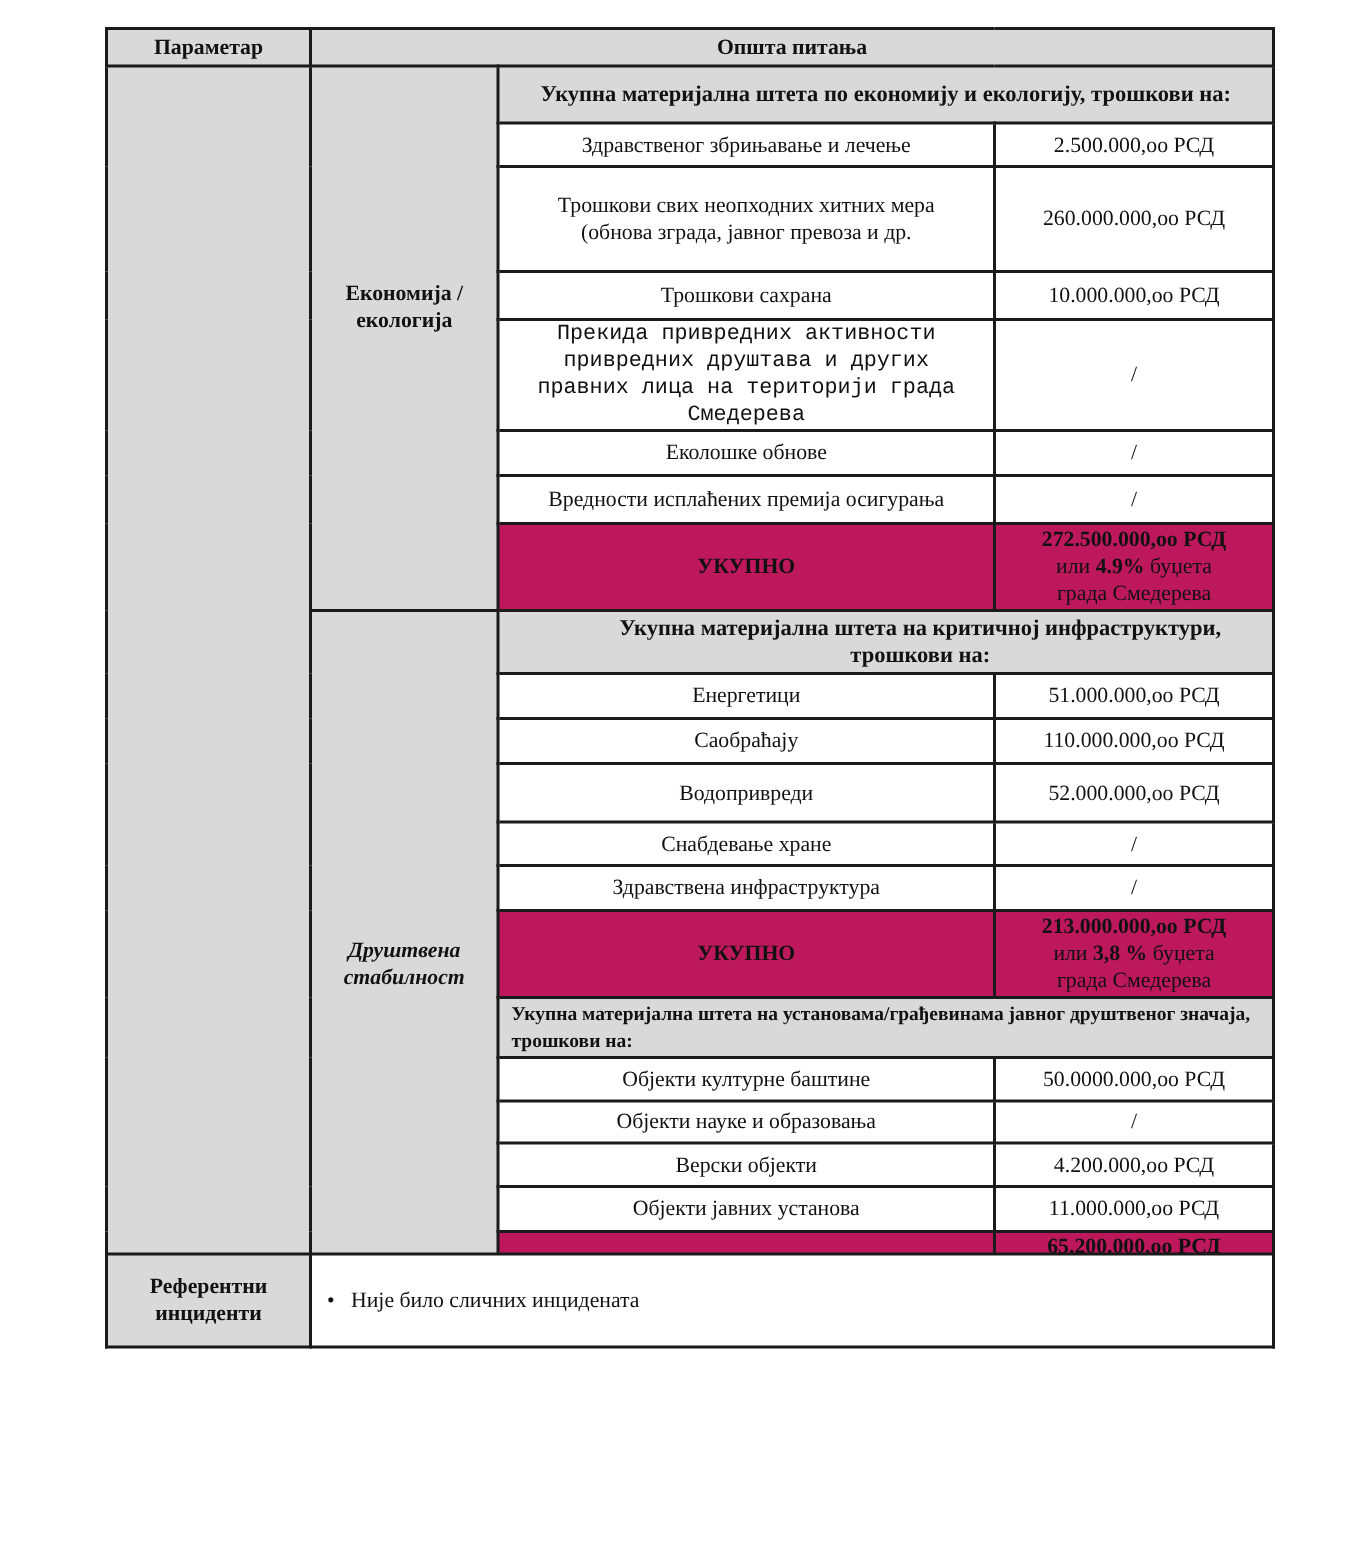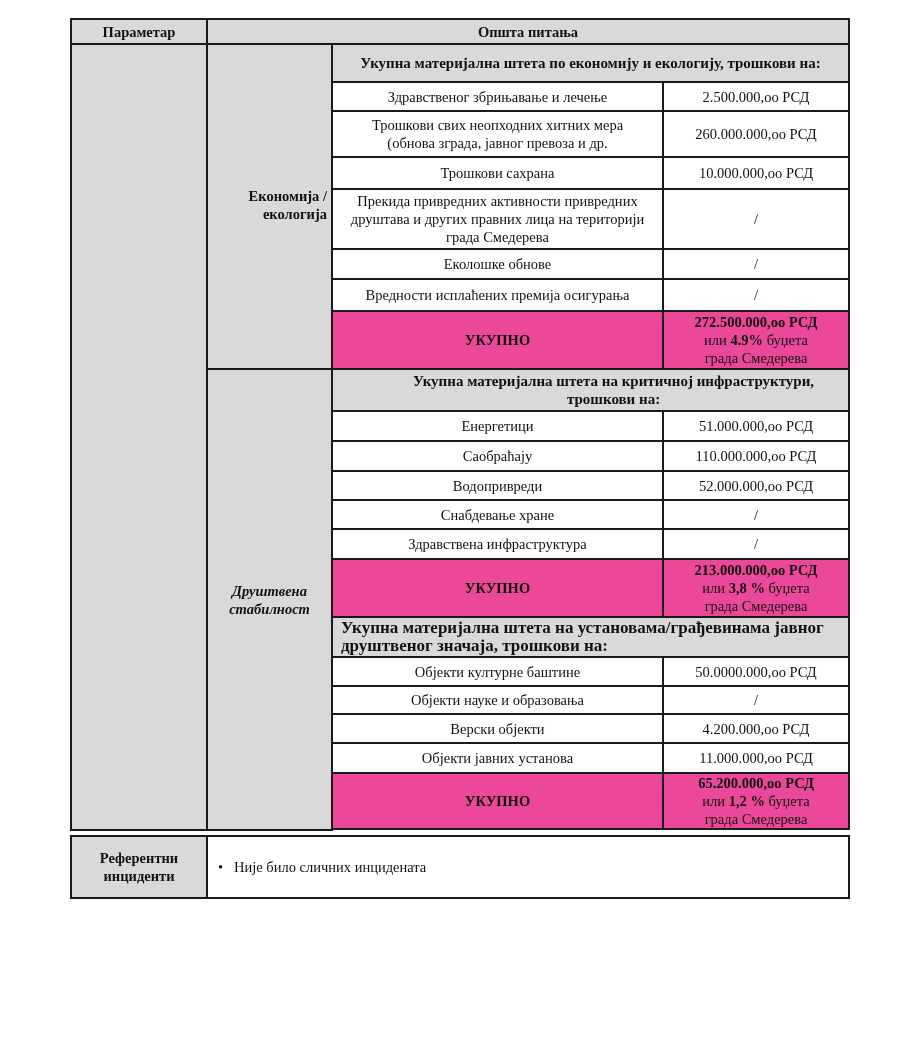--- a/index.html
+++ b/index.html
@@ -3,21 +3,21 @@
 <meta charset="utf-8">
 <style>
   html, body { margin: 0; padding: 0; background: #ffffff; }
   body { width: 900px; height: 1044px; position: relative; overflow: hidden;
          font-family: "Liberation Serif", "DejaVu Serif", serif; color: #111; }
   table.doc { position: absolute; left: 70px; top: 18px; width: 778px;
               border-collapse: collapse; table-layout: fixed; }
   table.doc td { border: 2px solid #1a1a1a; padding: 0 4px; text-align: center;
                  vertical-align: middle; font-size: 14.5px; line-height: 18px; }
   .gray { background: #d9d9d9; }
-  .light { background: #ec4899; }
+  .light { background: #be185d; }
   .white { background: #ffffff; }
   .b { font-weight: bold; }
   .lefty { text-align: left !important; }
   .top { vertical-align: top !important; padding-top: 10px !important; }
   ul.bul { margin: 0; padding: 0 0 0 22px; list-style: none; text-align: justify; }
   ul.bul li { position: relative; }
   ul.bul li::before { content: "\2022"; position: absolute; left: -16px; top: 0; }
 </style>
 </head>
 <body>
@@ -31,37 +31,37 @@
   </colgroup>
   <tbody>
 
     <tr style="height:25px">
       <td class="gray b">Параметар</td>
       <td class="gray b" colspan="3">Општа питања</td>
     </tr>
 
     <tr style="height:38px">
       <td class="gray" rowspan="27"></td>
-      <td class="gray b top" rowspan="8" style="padding-top:142px !important; vertical-align:top;text-align:right;">Економија / екологија</td>
+      <td class="gray b top" rowspan="8" style="padding-top:142px !important; vertical-align:top;">Економија / екологија</td>
       <td class="gray b" colspan="2" style="font-size:15px;margin-top:37px;">Укупна материјална штета по економију и екологију, трошкови на:</td>
     </tr>
     <tr style="height:29px">
       <td class="white">Здравственог збрињавање и лечење</td>
       <td class="white">2.500.000,оо РСД</td>
     </tr>
-    <tr style="height:46px">
+    <tr style="height:70px">
       <td class="white" style="padding:0 22px;">Трошкови свих неопходних хитних мера (обнова зграда, јавног превоза и др.</td>
       <td class="white">260.000.000,оо РСД</td>
     </tr>
     <tr style="height:32px">
       <td class="white">Трошкови сахрана</td>
       <td class="white">10.000.000,оо РСД</td>
     </tr>
     <tr style="height:60px">
-      <td class="white" style="padding:0 8px;">Прекида привредних активности привредних друштава и других правних лица на територији града Смедерева</td>
+      <td class="white" style="padding:0 8px;font-family:Liberation Mono, monospace;">Прекида привредних активности привредних друштава и других правних лица на територији града Смедерева</td>
       <td class="white">/</td>
     </tr>
     <tr style="height:30px">
       <td class="white">Еколошке обнове</td>
       <td class="white">/</td>
     </tr>
     <tr style="height:32px">
       <td class="white">Вредности исплаћених премија осигурања</td>
       <td class="white">/</td>
     </tr>
@@ -79,21 +79,21 @@
       <td class="gray b" colspan="2" style="font-size:15px; padding-left:50px;">Укупна материјална штета на критичној  инфраструктури, трошкови на:</td>
     </tr>
     <tr style="height:30px">
       <td class="white">Енергетици</td>
       <td class="white">51.000.000,оо РСД</td>
     </tr>
     <tr style="height:30px">
       <td class="white">Саобраћају</td>
       <td class="white">110.000.000,оо РСД</td>
     </tr>
-    <tr style="height:29px">
+    <tr style="height:39px">
       <td class="white">Водопривреди</td>
       <td class="white">52.000.000,оо РСД</td>
     </tr>
     <tr style="height:29px">
       <td class="white">Снабдевање хране</td>
       <td class="white">/</td>
     </tr>
     <tr style="height:30px">
       <td class="white">Здравствена инфраструктура</td>
       <td class="white">/</td>
@@ -101,21 +101,21 @@
     <tr style="height:58px">
       <td class="light b">УКУПНО</td>
       <td class="light">
         <div class="b">213.000.000,оо РСД</div>
         <div><span>или </span><span class="b">3,8 %</span><span> буџета</span></div>
         <div>града Смедерева</div>
       </td>
     </tr>
 
     <tr style="height:40px">
-      <td class="gray b lefty" colspan="2" style="font-size:17px; padding-left:8px;">Укупна материјална штета на установама/грађевинама јавног друштвеног значаја, трошкови на:</td>
+      <td class="gray b lefty" colspan="2" style="font-size:13px; padding-left:8px;">Укупна материјална штета на установама/грађевинама јавног друштвеног значаја, трошкови на:</td>
     </tr>
     <tr style="height:29px">
       <td class="white">Објекти културне баштине</td>
       <td class="white">50.0000.000,оо РСД</td>
     </tr>
     <tr style="height:28px">
       <td class="white">Објекти науке и образовања</td>
       <td class="white">/</td>
     </tr>
     <tr style="height:29px">

